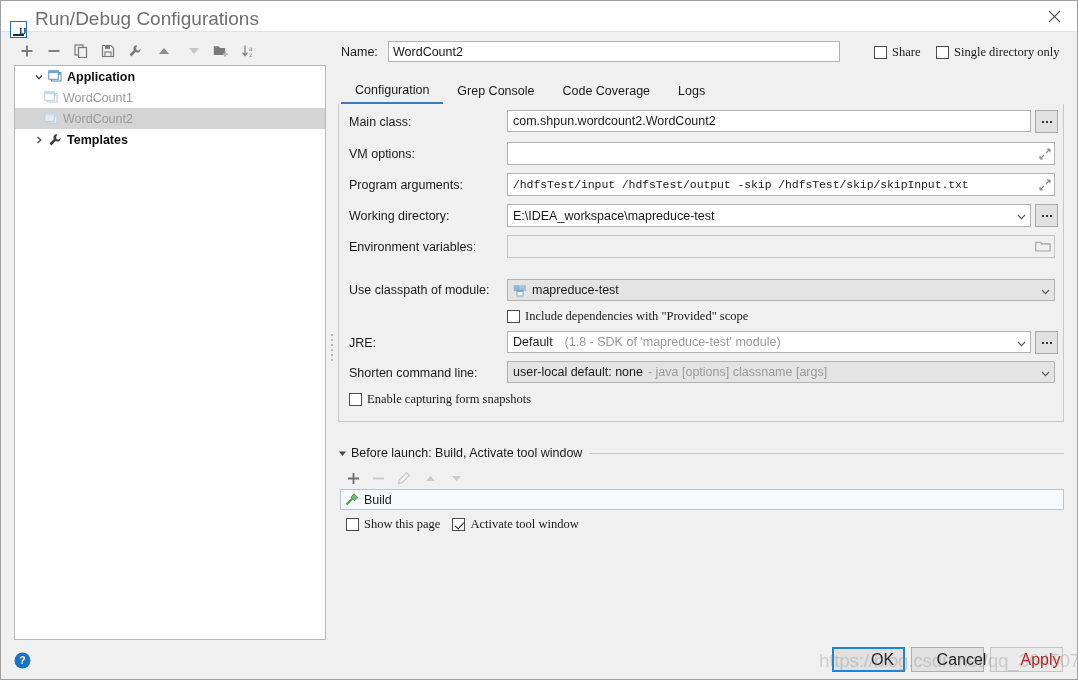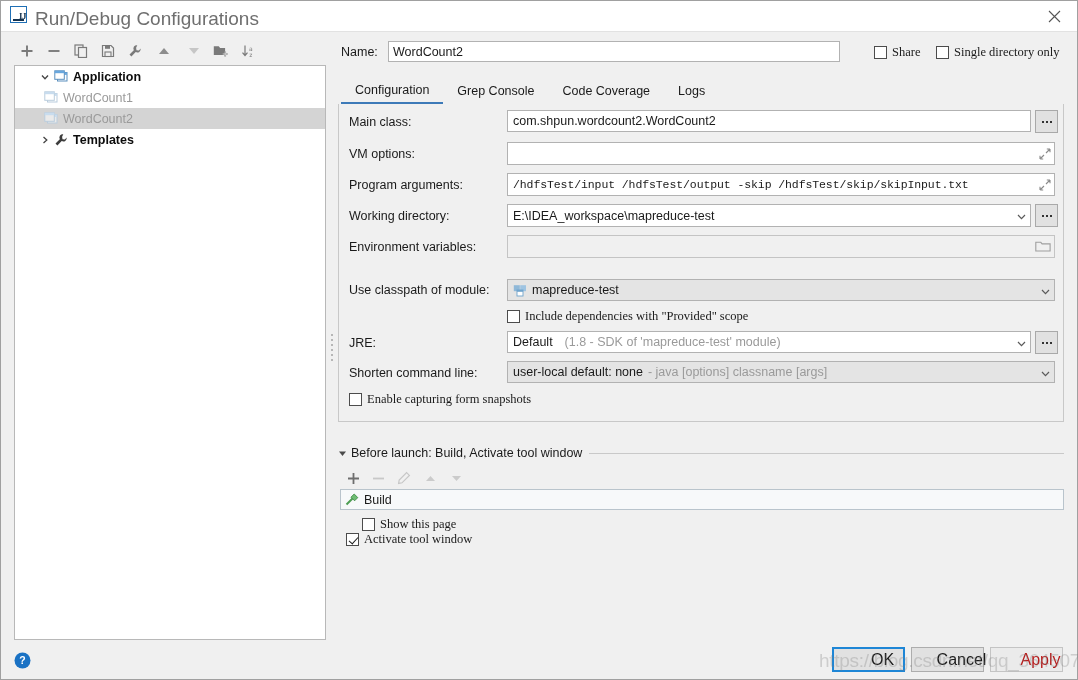--- a/index.html
+++ b/index.html
@@ -22,21 +22,21 @@
 
   
   .titlebar {
     position: absolute; top: 0; left: 0;
     width: 1076px; height: 31px;
     background: #ffffff;
     border-bottom: 1px solid #e2e2e2;
     box-sizing: border-box;
   }
   .title-icon {
-    position: absolute; left: 9px; top: 5px;
+    position: absolute; left: 9px; top: 20px;
     width: 17px; height: 17px;
     background: #ffffff;
     border: 1.5px solid #1f6fb5;
     box-sizing: border-box;
     display: flex; align-items: flex-end; justify-content: flex-end;
   }
   .title-icon .ij {
     font-family: "Liberation Serif", serif;
     font-size: 9px; font-weight: bold;
     color: #14324f; line-height: 9px;
@@ -77,21 +77,21 @@
     width: 312px; height: 575px;
     background: #ffffff;
     border: 1px solid #b8b8b8;
     box-sizing: border-box;
     overflow: hidden;
   }
   .tree-row {
     position: relative;
     height: 21px;
     display: flex; align-items: center;
-    padding-left: 22px;
+    padding-left: 16px;
     cursor: default;
     white-space: nowrap;
   }
   .tree-row.selected { background: #d4d4d4; }
   .tw {
     width: 16px; height: 16px;
     display: flex; align-items: center; justify-content: center;
     flex: 0 0 auto;
   }
   .tw svg { display:block; }
@@ -272,21 +272,21 @@
   .bl-list {
     position: absolute; left: 339px; top: 488px;
     width: 724px; height: 21px;
     background: #f7f9fa;
     border: 1px solid #b9c4cc;
     box-sizing: border-box;
     display: flex; align-items: center;
     padding-left: 4px;
   }
   .bl-list .lbl { margin-left: 5px; font-size: 12.5px; }
-  .bl-checks { position: absolute; left: 345px; top: 516px; display: flex; align-items: center; flex-direction: column; }
+  .bl-checks { position: absolute; left: 345px; top: 516px; display: flex; align-items: center; }
   .bl-checks .cb-wrap { position: static; margin-right: 12px; }
 
   
   .help-ico {
     position: absolute; left: 13px; top: 651px;
     width: 17px; height: 17px; cursor: default;
   }
   .btn {
     position: absolute;
     height: 25px;

